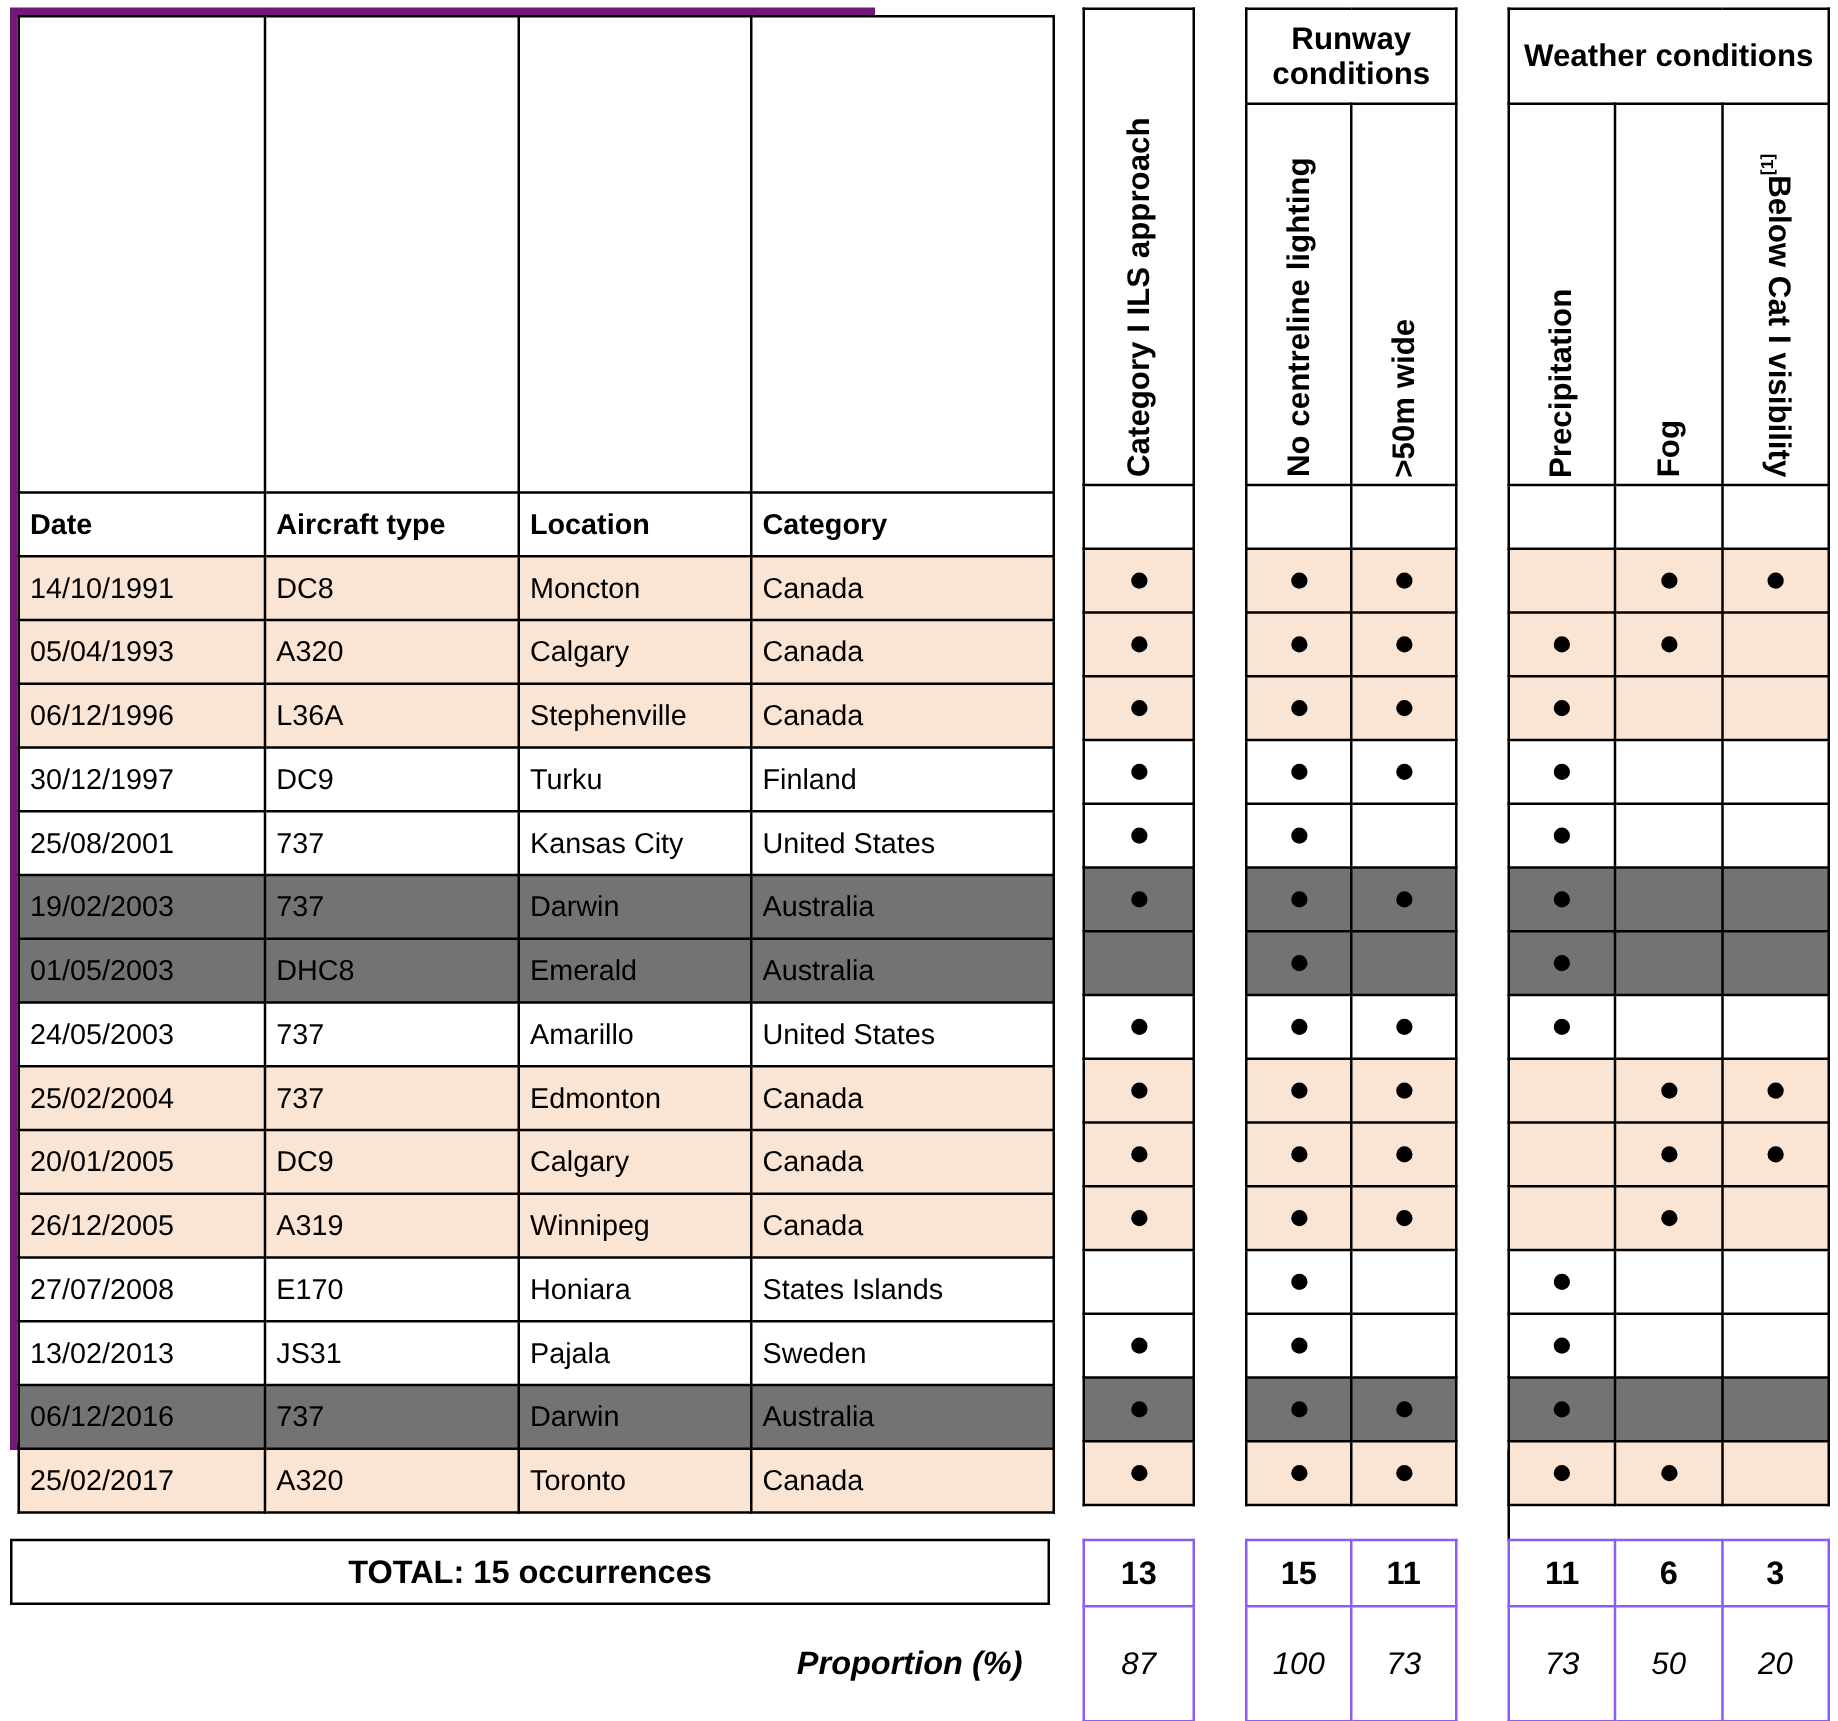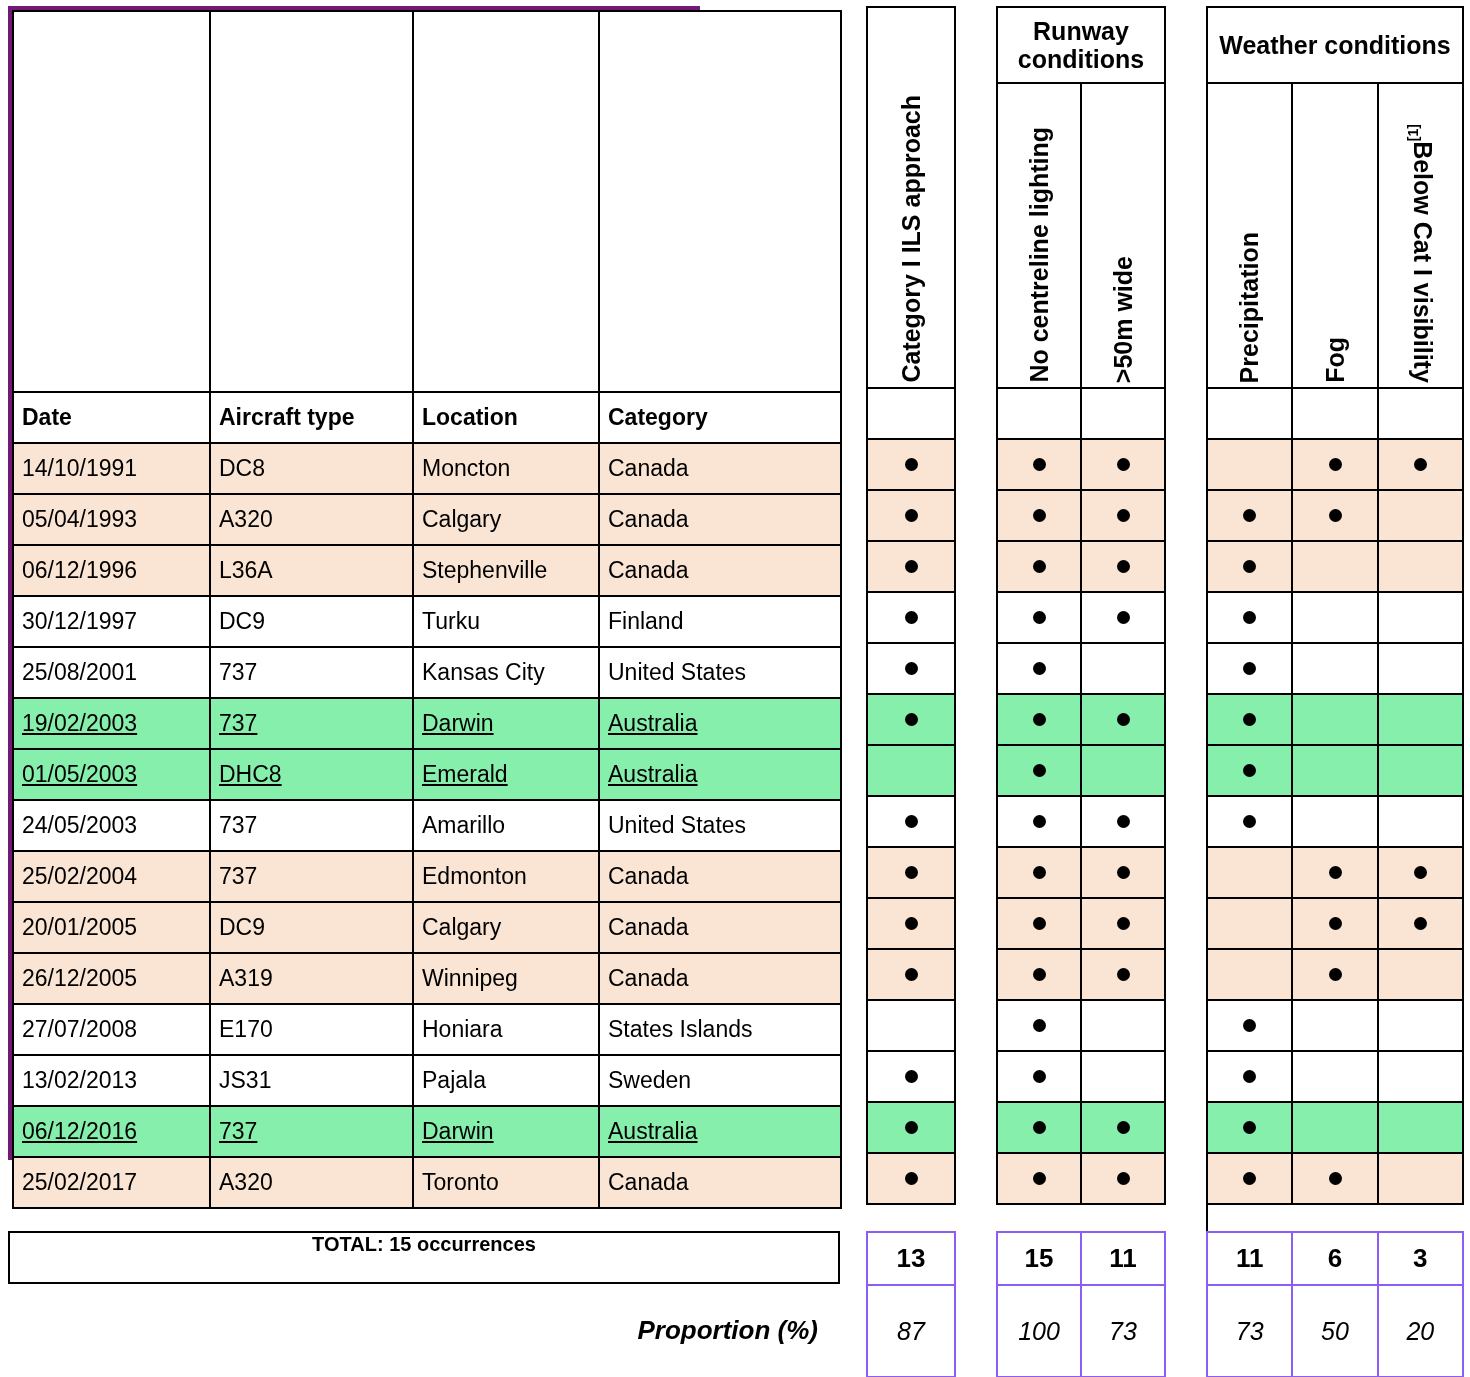--- a/index.html
+++ b/index.html
@@ -7,39 +7,39 @@
     width:1470px;height:1377px;
     font-family:"Liberation Sans","DejaVu Sans",sans-serif;
     color:#000;
     -webkit-font-smoothing:antialiased;
   }
   #page{position:relative;width:1470px;height:1377px;overflow:hidden;}
 
   
   #main-table{
     position:absolute;left:8px;top:6px;width:692px;height:1154px;
-    border:4px solid #701a75;box-sizing:border-box;
+    border:6px solid #701a75;box-sizing:border-box;
     border-collapse:collapse;
   }
   table.grid{border-collapse:collapse;table-layout:fixed;width:100%;height:100%;}
   table.grid td,table.grid th{
     border:2px solid #000;
     box-sizing:border-box;
     padding:0 8px;
     font-size:23px;
     font-weight:400;
     text-align:left;
     vertical-align:middle;
     white-space:nowrap;
   }
   table.grid th{font-weight:700;}
   .hdr-spacer{height:381px;}
   .rw{height:51px;}
   .peach{background:#fae4d3;}
-  .blue{background:#86efac;text-decoration:underline;}
+  .blue{background:#737373;}
   .white{background:#ffffff;}
 
   
   .dot{
     display:block;width:13px;height:13px;border-radius:50%;
     background:#000;margin:0 auto;
   }
   .dotcell{text-align:center !important;padding:0 !important;}
 
   
@@ -63,22 +63,22 @@
     writing-mode:vertical-rl;
     transform:rotate(180deg);
     font-size:25px;font-weight:700;white-space:nowrap;line-height:1;
   }
   .vhead span sup{font-size:14px;vertical-align:super;}
 
   
   #total-bar{
     position:absolute;left:8px;top:1231px;width:832px;height:53px;
     border:2px solid #000;box-sizing:border-box;
-    display:flex;align-items:flex-start;justify-content:center;
-    font-size:20px;font-weight:700;
+    display:flex;align-items:center;justify-content:center;
+    font-size:26px;font-weight:700;
   }
   #proportion-label{
     position:absolute;left:8px;top:1284px;width:822px;height:92px;
     display:flex;align-items:center;justify-content:flex-end;
     font-size:26px;font-weight:700;font-style:italic;
     padding-right:12px;box-sizing:border-box;
   }
   .sum-block{position:absolute;top:1231px;}
   .sum-block table{border-collapse:collapse;table-layout:fixed;width:100%;}
   .sum-block td{

